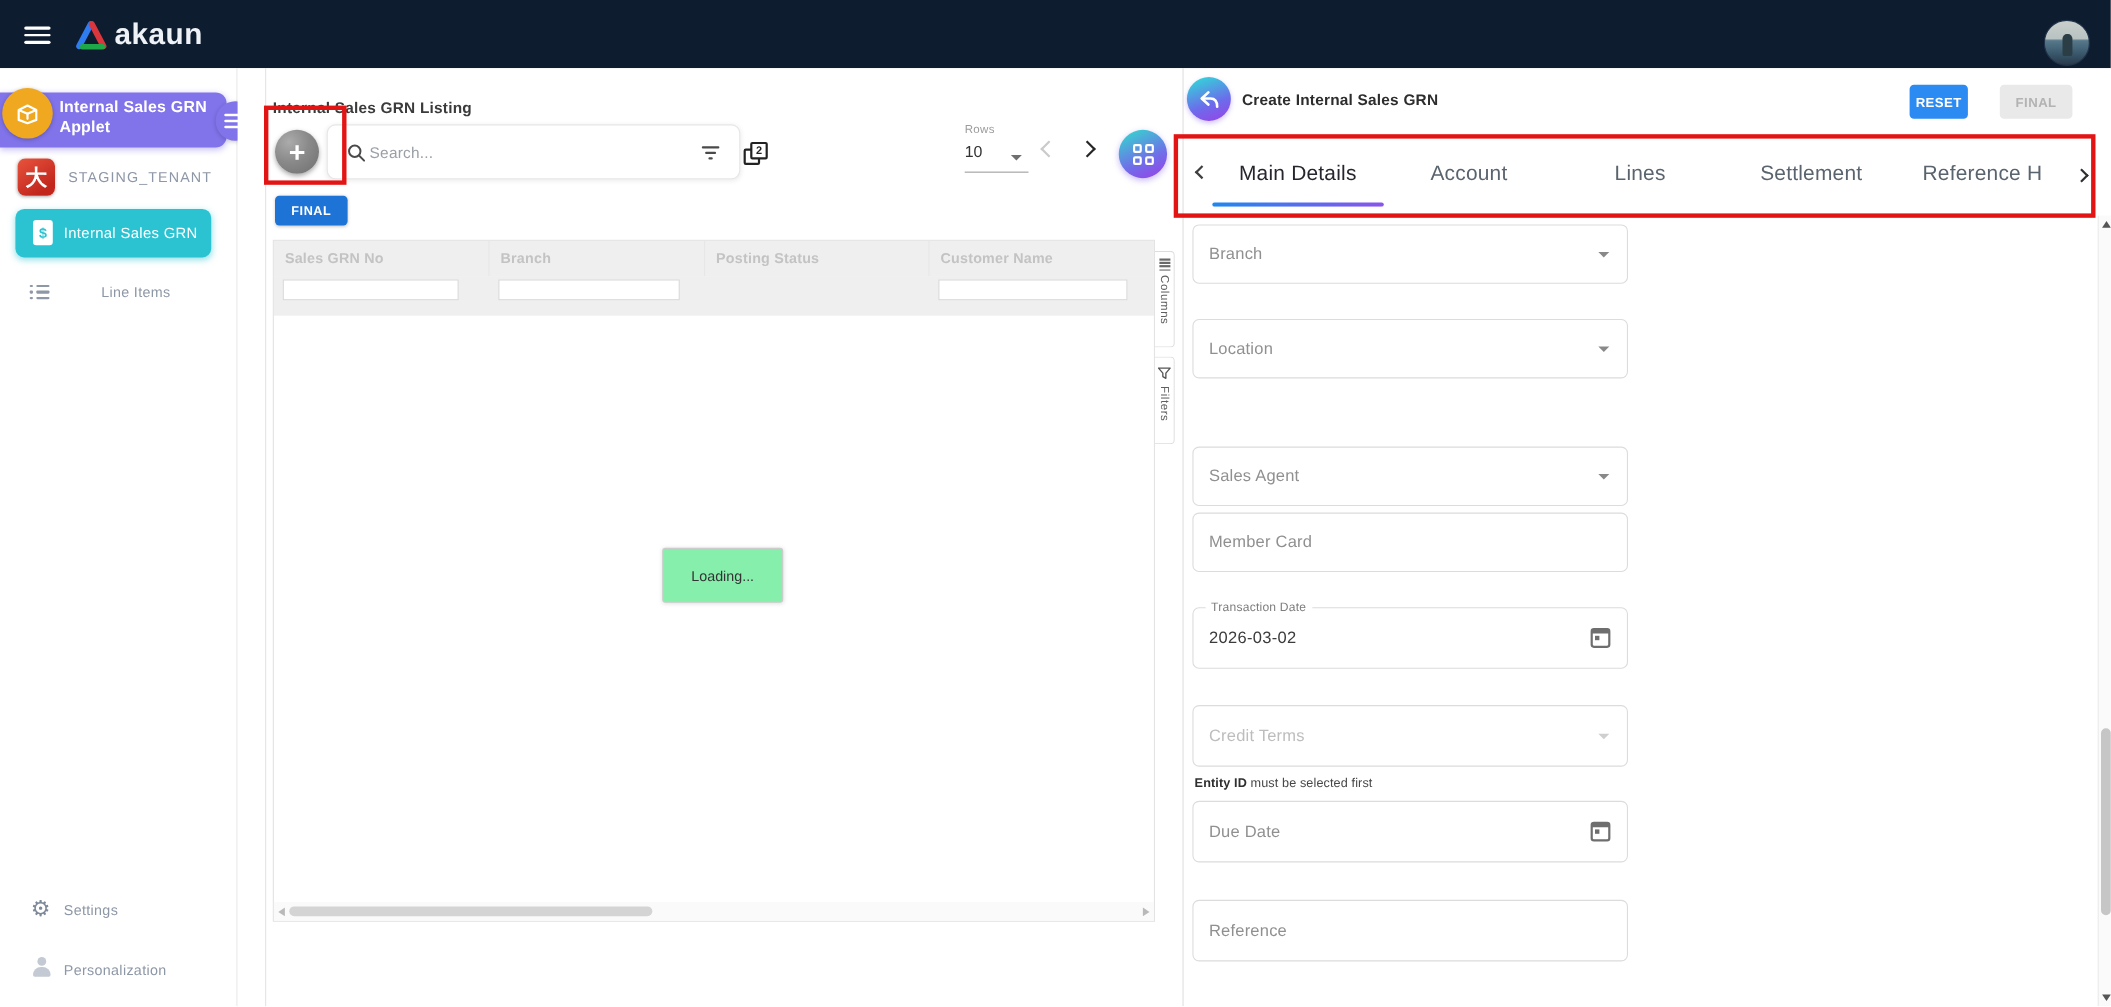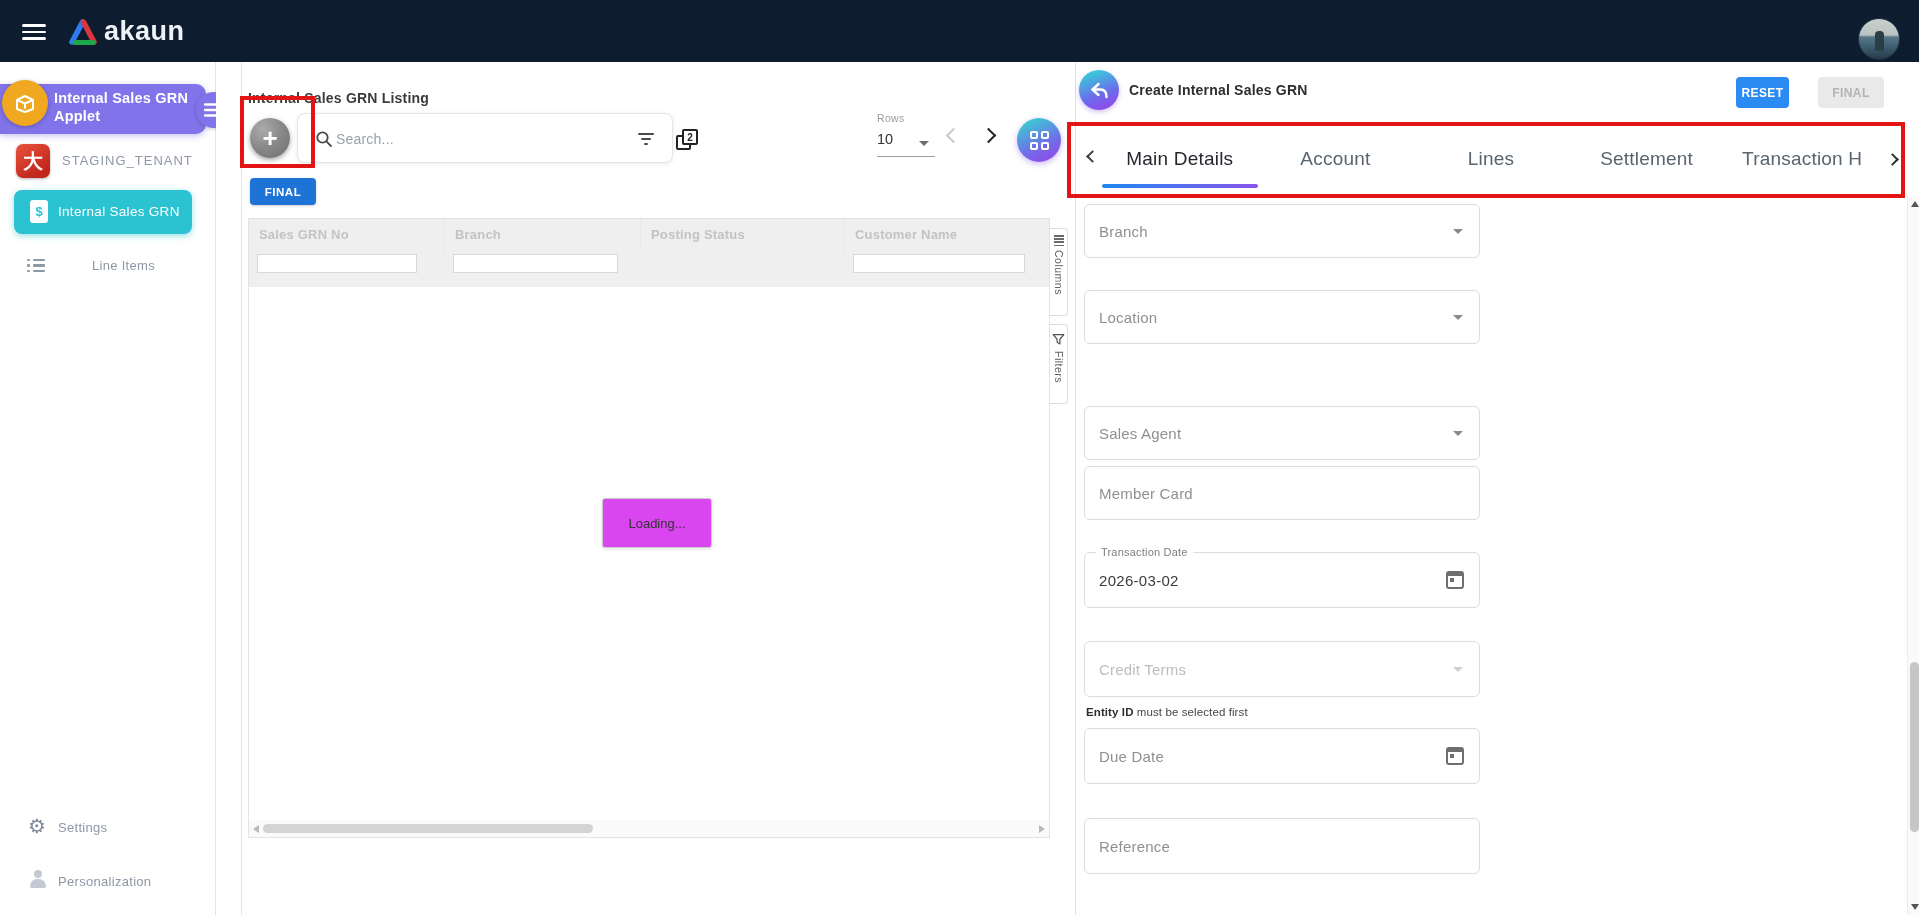--- a/index.html
+++ b/index.html
@@ -109,21 +109,21 @@
     background:#fff; }
   .thead { position:absolute; left:0; top:0; width:800px; height:32px; background:#efefef; display:flex; }
   .th { font-size:13px; font-weight:bold; color:#c3c3c3; line-height:32px; padding-left:10px;
     border-right:1px solid #e7e7e7; letter-spacing:.2px; }
   .th:nth-child(1){width:196px;} .th:nth-child(2){width:196px;} .th:nth-child(3){width:204px;}
   .th:nth-child(4){width:204px; border-right:none;}
   .tfilters { position:absolute; left:0; top:32px; width:800px; height:36px; background:#efefef; }
   .tfilters input { position:absolute; top:3px; height:19px; border:1px solid #d8d8d8; background:#fff;
     outline:none; font-family:inherit; font-size:12px; padding:0 4px; }
   .fi1 { left:8px; width:160px; } .fi2 { left:204px; width:165px; } .fi4 { left:604px; width:172px; }
-  .loading-box { position:absolute; left:353px; top:279px; width:110px; height:50px; background:#d946ef;
+  .loading-box { position:absolute; left:353px; top:279px; width:110px; height:50px; background:#86efac;
     border:1px solid #ccc; border-radius:3px; box-shadow:0 1px 4px rgba(0,0,0,.12);
     display:flex; align-items:center; justify-content:center; font-size:13px; color:#333; }
   .hscroll { position:absolute; left:0; top:601px; width:800px; height:17px; background:#fafafa; }
   .hs-arrow { position:absolute; top:5px; width:0; height:0; border-top:4.5px solid transparent;
     border-bottom:4.5px solid transparent; cursor:pointer; }
   .hs-left { left:4px; border-right:6px solid #b9b9b9; }
   .hs-right { right:4px; border-left:6px solid #b9b9b9; }
   .hs-thumb { position:absolute; left:14px; top:4px; width:330px; height:9px; background:#d4d4d4;
     border-radius:5px; cursor:pointer; }
 
@@ -368,21 +368,21 @@
     <div class="panel-title">Create Internal Sales GRN</div>
     <div class="reset-btn">RESET</div>
     <div class="create-btn">FINAL</div>
 
     <div class="tabs-chev tabs-chev-l"></div>
     <div class="tabs-row">
       <div class="tab active">Main Details</div>
       <div class="tab">Account</div>
       <div class="tab">Lines</div>
       <div class="tab">Settlement</div>
-      <div class="tab">Transaction H</div>
+      <div class="tab">Reference H</div>
     </div>
     <div class="tabs-chev-chip">
       <div class="tabs-chev-r"></div>
     </div>
 
     <div class="fld fld-branch">
       <span class="fld-label">Branch</span>
       <span class="fld-caret"></span>
     </div>
     <div class="fld fld-location">

